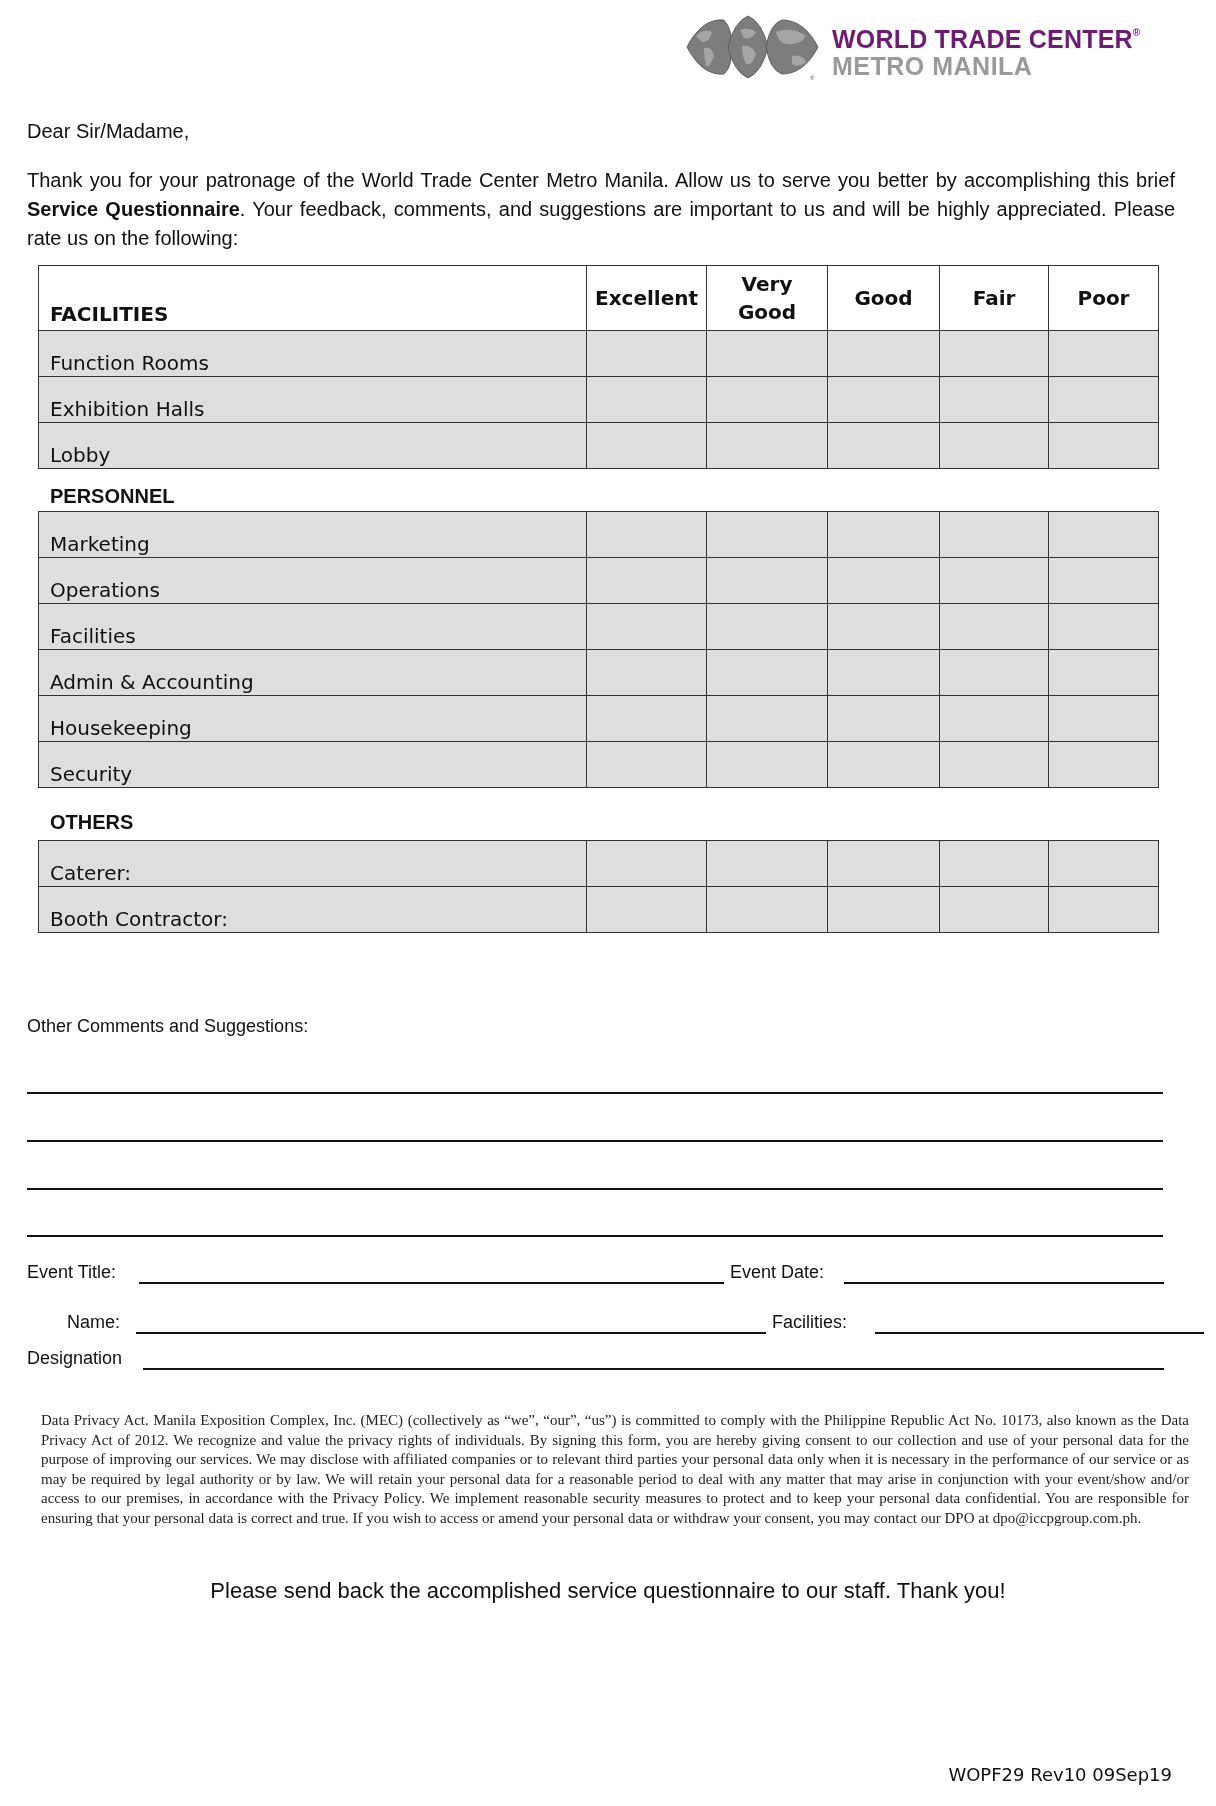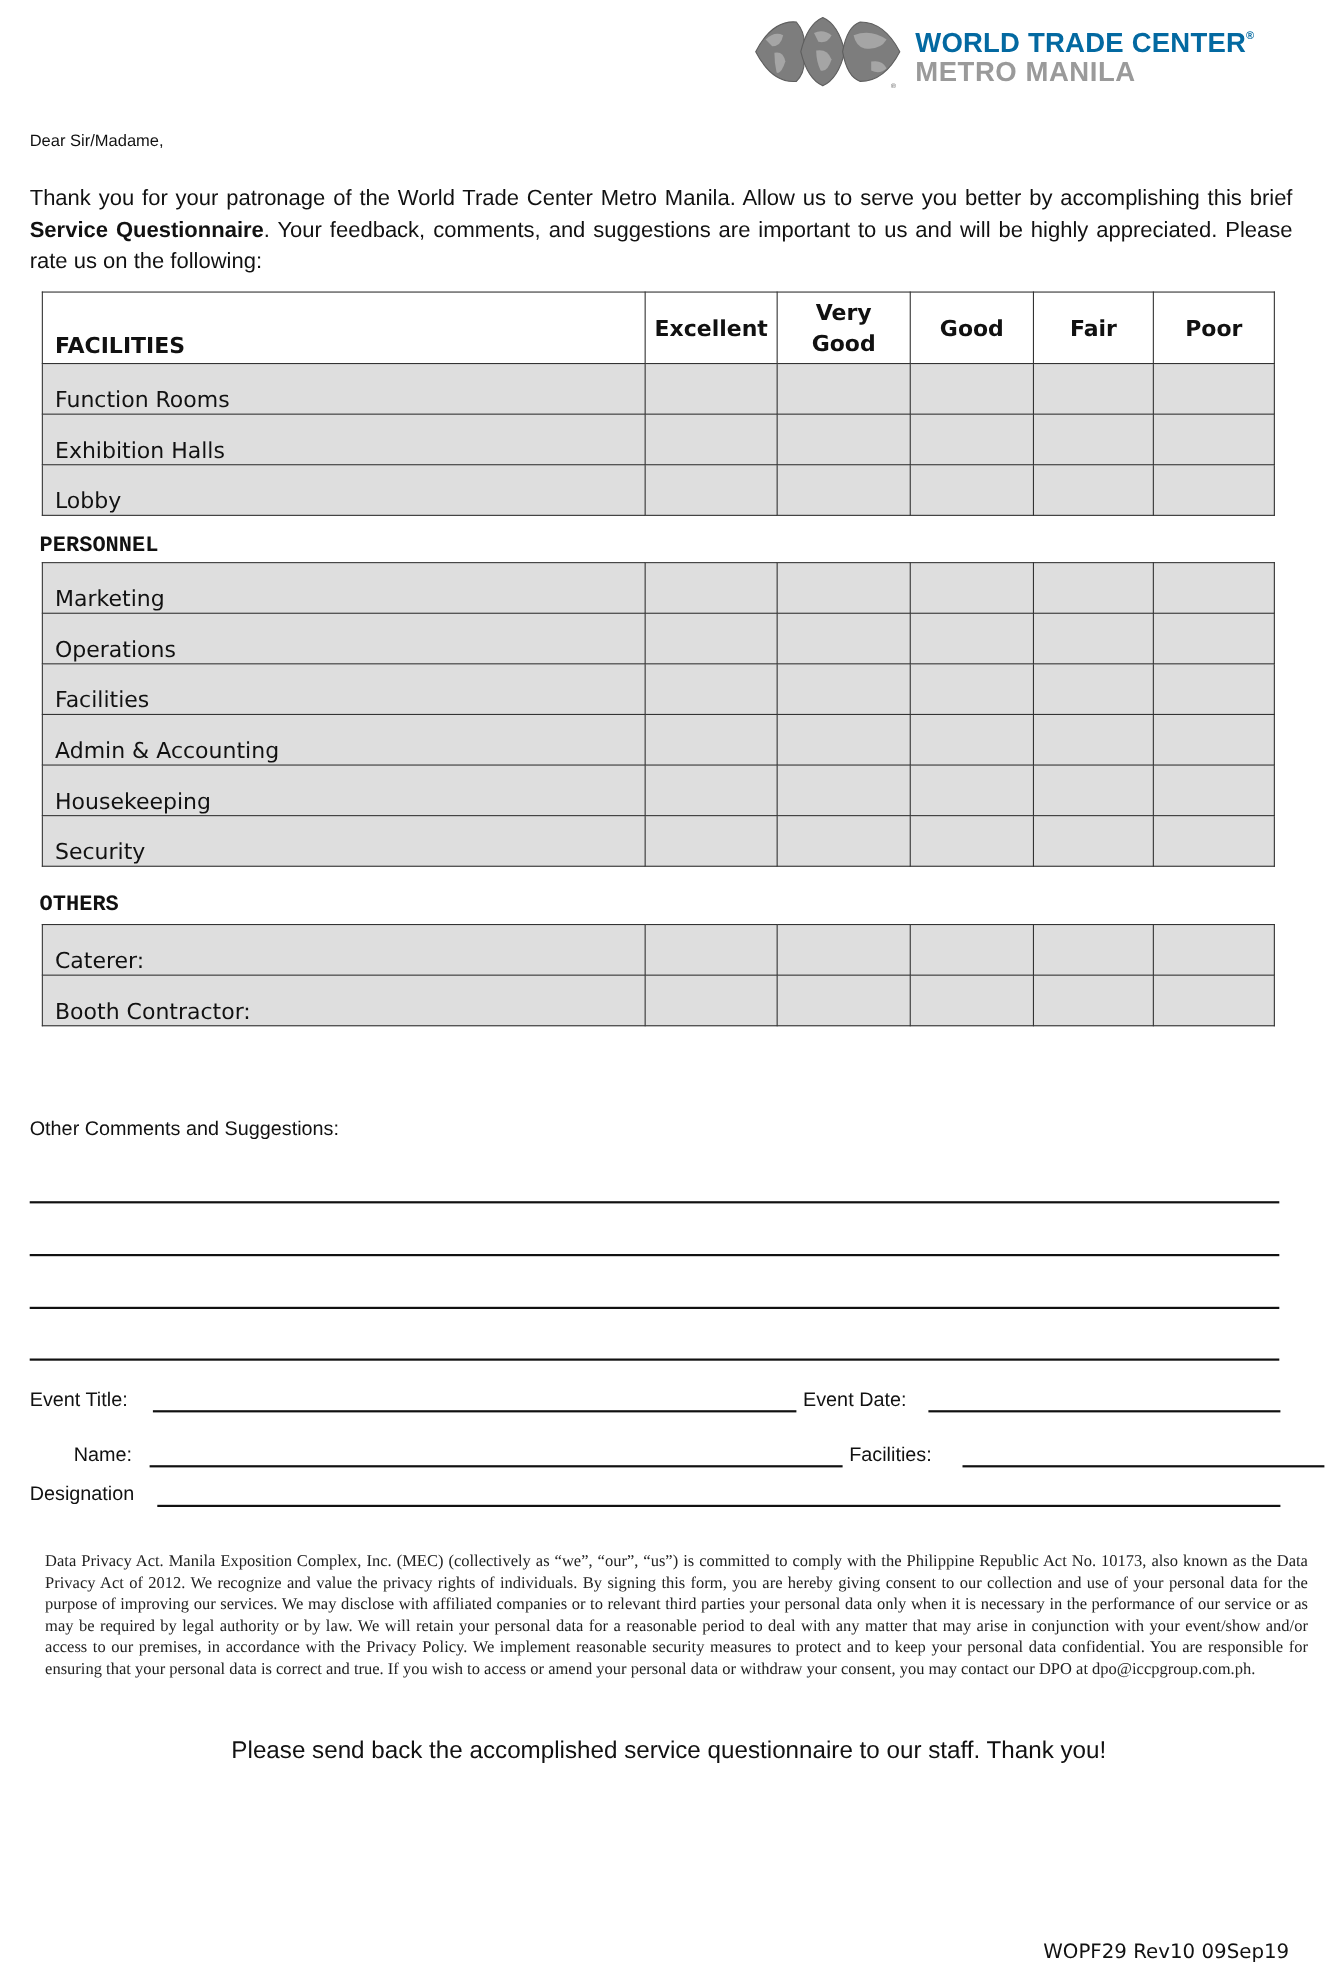--- a/index.html
+++ b/index.html
@@ -1,42 +1,42 @@
 <!DOCTYPE html>
 <html><head>
 <meta charset="utf-8">
 <style>
   html, body { margin: 0; padding: 0; background: #ffffff; }
   body { width: 1216px; height: 1806px; position: relative; overflow: hidden; color: #111; }
 
   
   .logo { position: absolute; left: 682px; top: 12px; width: 520px; height: 70px; }
   .logo-globes { position: absolute; left: 0; top: 0; width: 140px; height: 70px; }
-  .logo-title { position: absolute; left: 150px; top: 13px; font-family: "Liberation Sans", sans-serif; font-weight: bold; font-size: 25px; color: #0369a1; letter-spacing: 0.2px; white-space: nowrap; }
+  .logo-title { position: absolute; left: 150px; top: 13px; font-family: "Liberation Sans", sans-serif; font-weight: bold; font-size: 25px; color: #701a75; letter-spacing: 0.2px; white-space: nowrap; }
   .logo-sub { position: absolute; left: 150px; top: 40px; font-family: "Liberation Sans", sans-serif; font-weight: bold; font-size: 25px; color: #9a9a9a; letter-spacing: 0.5px; white-space: nowrap; }
   .logo-reg { font-size: 10px; vertical-align: top; position: relative; top: 2px; }
 
   
-  .greeting { position: absolute; left: 27px; top: 120px; font-size: 15px; font-family: "Liberation Sans", sans-serif; text-align: center; }
+  .greeting { position: absolute; left: 27px; top: 120px; font-size: 20px; font-family: "Liberation Sans", sans-serif; text-align: center; }
   .intro { position: absolute; left: 27px; top: 166px; width: 1148px; font-size: 20px; line-height: 29px; text-align: justify; font-family: "Liberation Sans", sans-serif; }
 
   
   .tbl { position: absolute; left: 38px; width: 1120px; border-collapse: collapse; table-layout: fixed; }
   .tbl td, .tbl th { border: 1.5px solid #333; padding: 0; }
   .tbl col.c0 { width: 548px; }
   .tbl col.c1 { width: 120px; }
   .tbl col.c2 { width: 121px; }
   .tbl col.c3 { width: 112px; }
   .tbl col.c4 { width: 109px; }
   .tbl col.c5 { width: 110px; }
   .tbl thead th { background: #fff; font-family: "DejaVu Sans", sans-serif; font-weight: bold; font-size: 20px; height: 62px; line-height: 28px; text-align: center; vertical-align: middle; }
   .tbl thead th.section { text-align: left; vertical-align: bottom; padding-left: 11px; padding-bottom: 2px; }
   .tbl tbody td { background: #dedede; height: 44px; }
   .tbl tbody td.label { font-family: "DejaVu Sans", sans-serif; font-size: 20px; vertical-align: bottom; padding-left: 11px; padding-bottom: 1px; line-height: 24px; }
-  .section-heading { position: absolute; left: 36px; font-family: Liberation Mono, monospace; font-weight: bold; font-size: 20px; }
+  .section-heading { position: absolute; left: 50px; font-family: Liberation Sans, sans-serif; font-weight: bold; font-size: 20px; }
 
   
   .comments-label { position: absolute; left: 27px; top: 1016px; font-size: 18px; font-family: "Liberation Sans", sans-serif; }
   .comment-line { position: absolute; left: 27px; width: 1136px; border-top: 2px solid #111; height: 0; }
 
   
   .field-row { position: absolute; left: 27px; font-size: 18px; font-family: "Liberation Sans", sans-serif; white-space: nowrap; }
   .field-label { position: absolute; white-space: nowrap; }
   .field-line { position: absolute; border-bottom: 2px solid #111; height: 0; }
 

